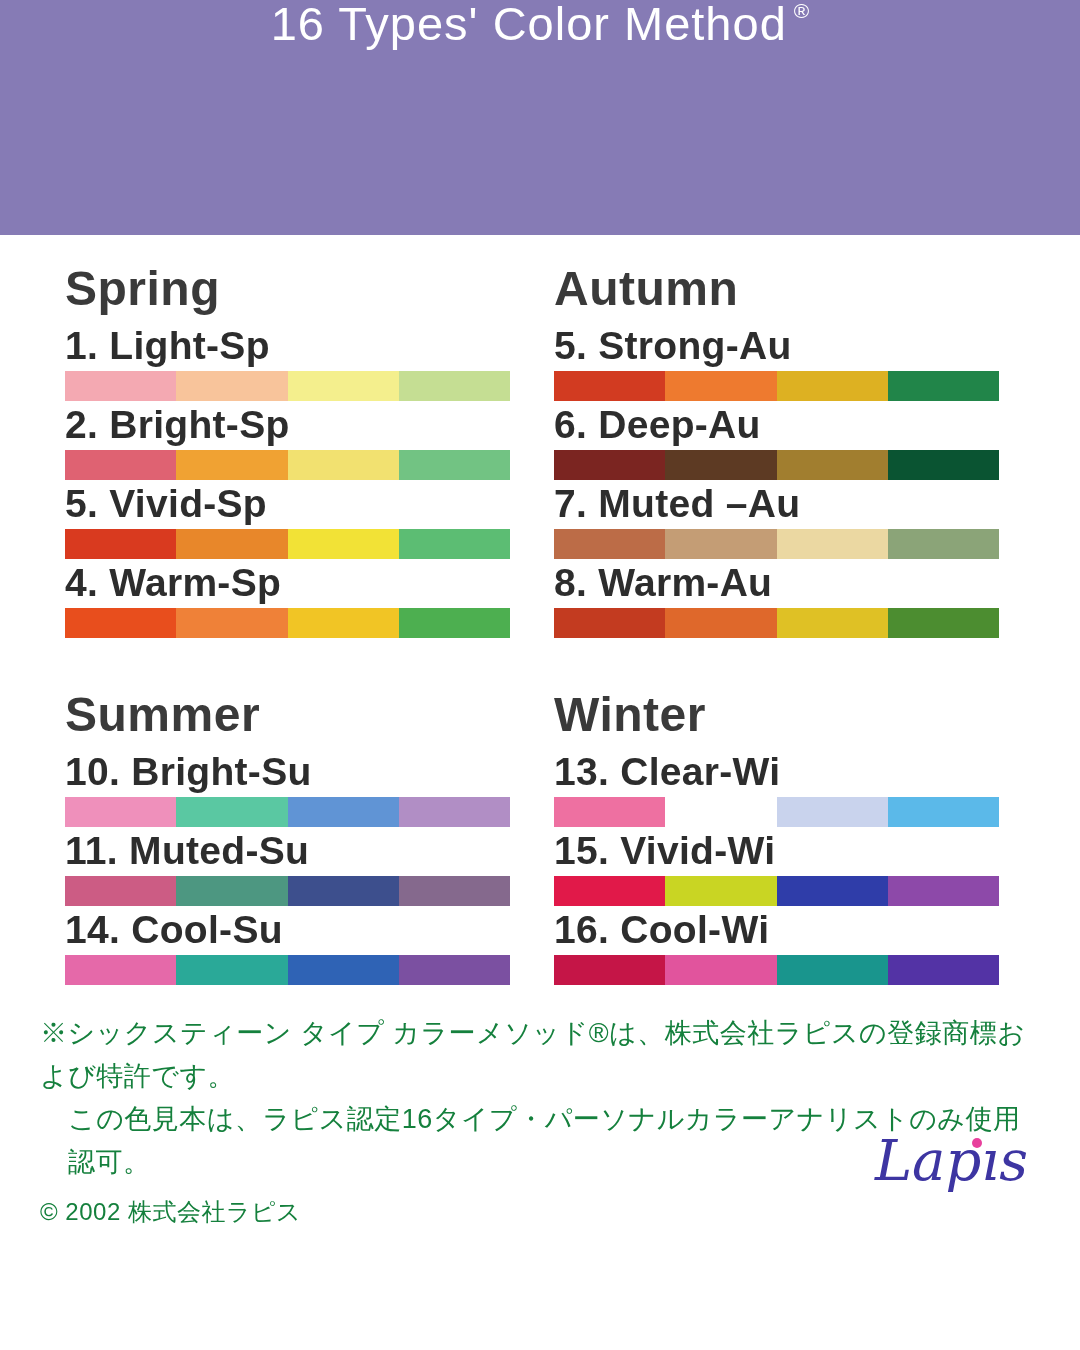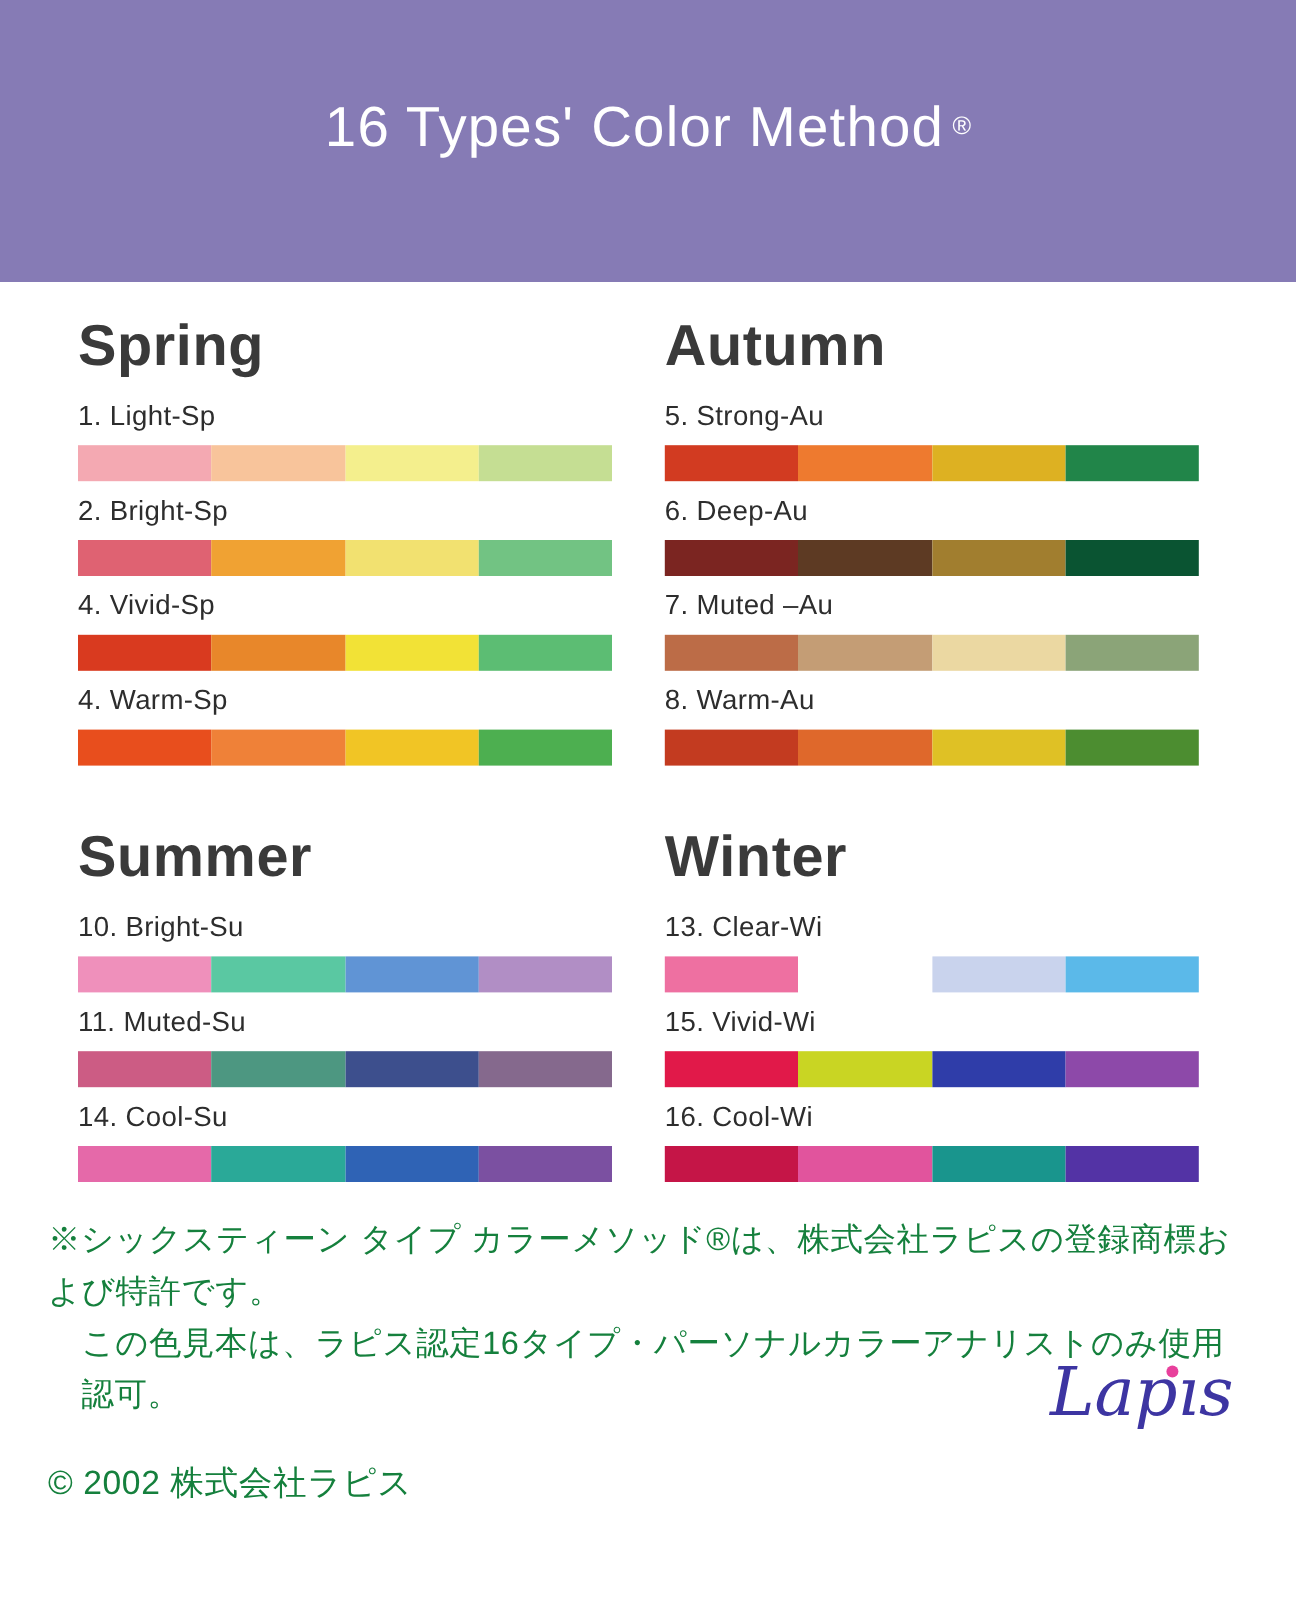--- a/index.html
+++ b/index.html
@@ -12,21 +12,21 @@
     background: #ffffff;
     font-family: "Liberation Sans", sans-serif;
     overflow: hidden;
   }
 
   
   .header {
     height: 235px;
     background: #867BB5;
     display: flex;
-    align-items: center;
+    align-items: flex-start;
     justify-content: center;
     padding-bottom: 24px;
   }
   .page-title {
     color: #ffffff;
     font-size: 47px;
     font-weight: normal;
     letter-spacing: 1px;
     line-height: 1;
   }
@@ -49,23 +49,23 @@
   .season-title {
     margin: 0 0 14px 0;
     font-size: 48px;
     line-height: 52px;
     font-weight: bold;
     color: #3a3a3a;
     letter-spacing: 0.5px;
   }
   .type-row { margin-bottom: 7px; }
   .type-label {
-    font-size: 23px;
+    font-size: 39px;
     line-height: 34px;
-    font-weight: 400;
+    font-weight: 700;
     color: #2d2d2d;
     margin-bottom: 8px;
     letter-spacing: 0.3px;
   }
   .swatch-bar {
     display: flex;
     width: 445px;
     height: 30px;
   }
   .swatch-cell { flex: 1 1 0; height: 100%; }
@@ -76,22 +76,22 @@
     padding: 0 35px 0 40px;
     color: #15803d;
   }
   .note-line {
     font-size: 27px;
     line-height: 43px;
     letter-spacing: 0.5px;
   }
   .note-line-2 { padding-left: 28px; }
   .copyright {
-    margin-top: 33px;
-    font-size: 28px;
+    margin-top: 12px;
+    font-size: 24px;
     letter-spacing: 0.5px;
   }
 
   
   .lapis-logo {
     position: absolute;
     top: 1133px;
     right: 52px;
     font-family: "DejaVu Serif", serif;
     font-style: italic;
@@ -135,21 +135,21 @@
           <div class="type-row">
       <div class="type-label">2. Bright-Sp</div>
       <div class="swatch-bar">
               <div class="swatch-cell" style="background: rgb(223, 98, 114);"></div>
               <div class="swatch-cell" style="background: rgb(240, 162, 51);"></div>
               <div class="swatch-cell" style="background: rgb(242, 225, 112);"></div>
               <div class="swatch-cell" style="background: rgb(114, 195, 131);"></div>
             </div>
     </div>
           <div class="type-row">
-      <div class="type-label">4. Vivid-Sp</div>
+      <div class="type-label">5. Vivid-Sp</div>
       <div class="swatch-bar">
               <div class="swatch-cell" style="background: rgb(217, 58, 31);"></div>
               <div class="swatch-cell" style="background: rgb(232, 135, 42);"></div>
               <div class="swatch-cell" style="background: rgb(242, 226, 54);"></div>
               <div class="swatch-cell" style="background: rgb(92, 189, 115);"></div>
             </div>
     </div>
           <div class="type-row">
       <div class="type-label">4. Warm-Sp</div>
       <div class="swatch-bar">

